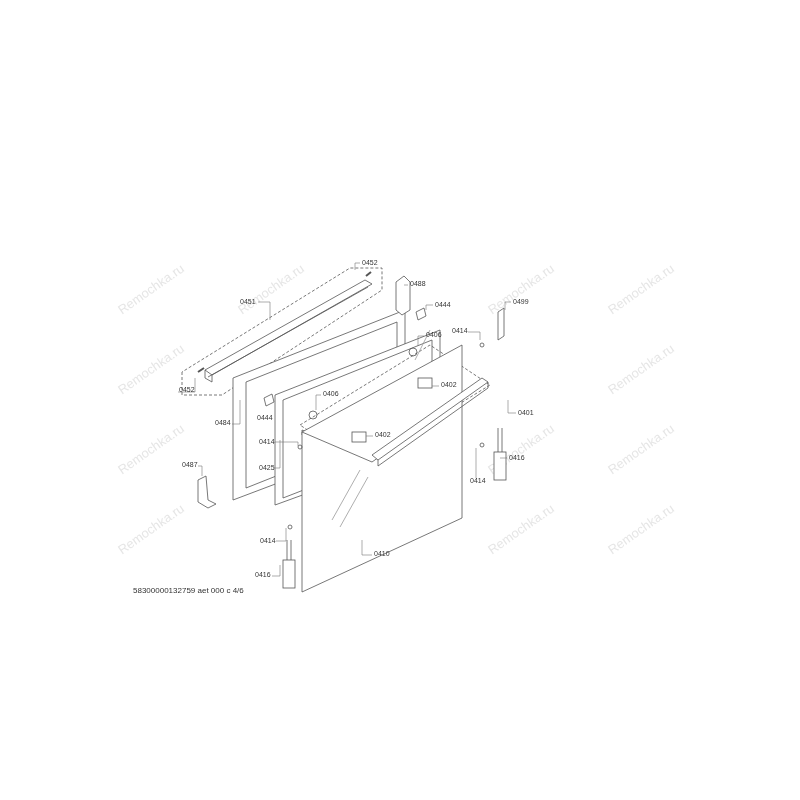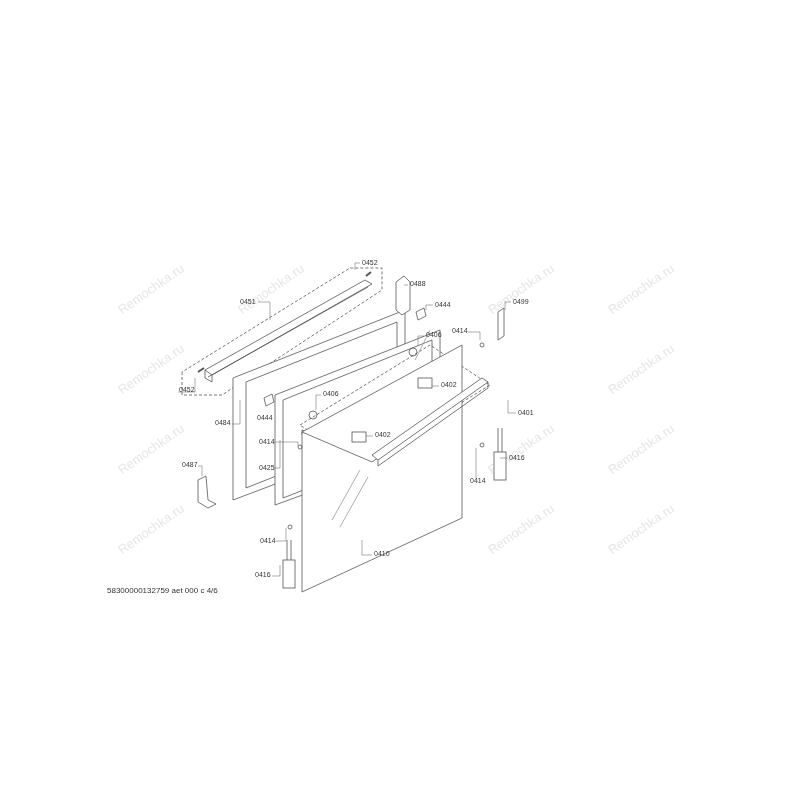--- a/index.html
+++ b/index.html
@@ -1,20 +1,20 @@
 <!DOCTYPE html>
 <html><head>
 <meta charset="utf-8">
 <style>
   html, body { margin:0; padding:0; background:#ffffff; }
   body { width:800px; height:800px; position:relative; overflow:hidden; font-family:"Liberation Sans", sans-serif; }
   #canvas { position:absolute; left:0; top:0; width:800px; height:800px; }
   .lbl { position:absolute; font-size:7px; color:#333; font-family:"Liberation Sans", sans-serif; white-space:nowrap; }
   .wm { position:absolute; font-size:13px; color:#e6e6e6; transform:rotate(-35deg); transform-origin:left top; font-family:"Liberation Sans", sans-serif; white-space:nowrap; }
-  .footer { position:absolute; left:107px; top:586px; font-size:8px; color:#333; font-family:"Liberation Sans", sans-serif; }
+  .footer { position:absolute; left:133px; top:586px; font-size:8px; color:#333; font-family:"Liberation Sans", sans-serif; }
 </style>
 </head>
 <body>
 
 <div id="canvas">
 
   <div class="wm" style="left:115px;top:305px;">Remochka.ru</div>
   <div class="wm" style="left:235px;top:305px;">Remochka.ru</div>
   <div class="wm" style="left:485px;top:305px;">Remochka.ru</div>
   <div class="wm" style="left:605px;top:305px;">Remochka.ru</div>

